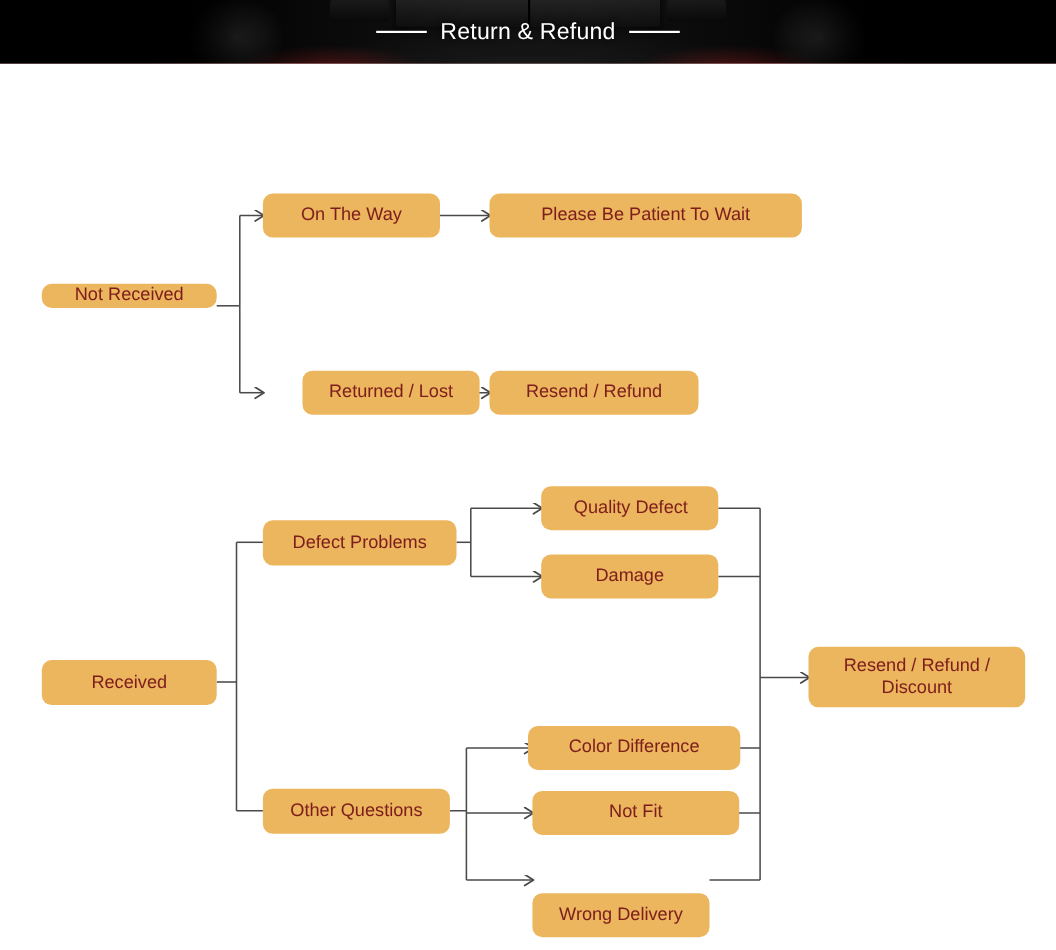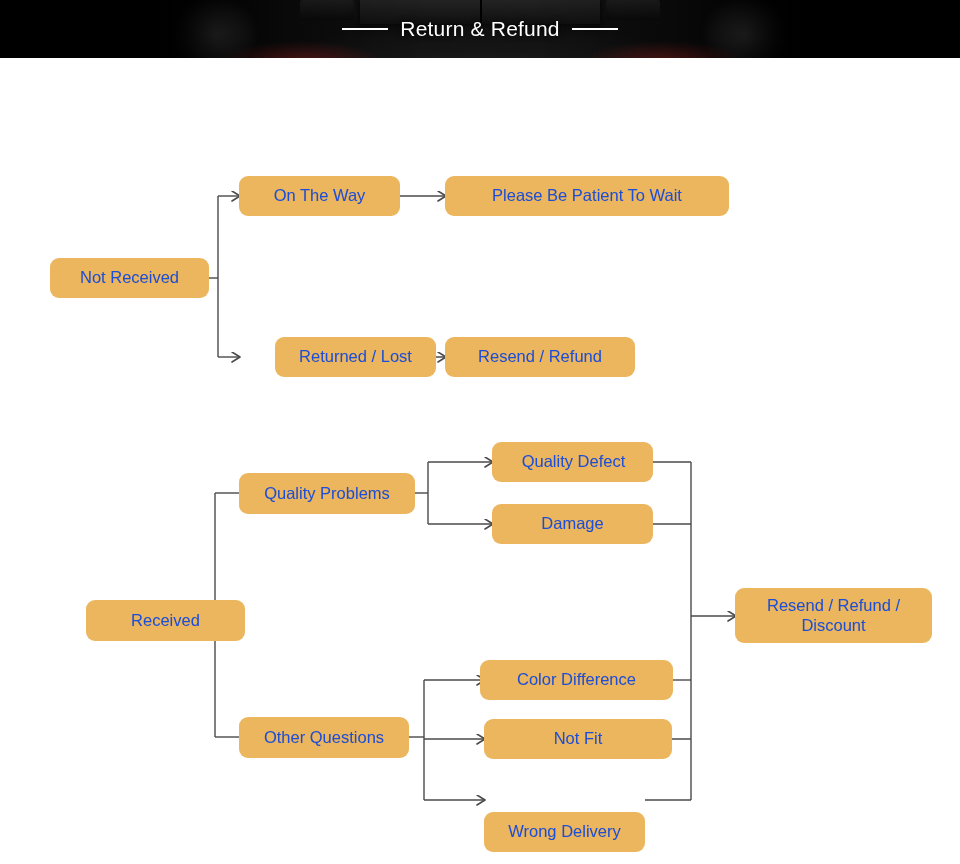--- a/index.html
+++ b/index.html
@@ -107,21 +107,21 @@
     left: 0; top: 0;
     width: 960px; height: 806px;
     pointer-events: none;
   }
 
   
   .node {
     position: absolute;
     box-sizing: border-box;
     background: #ecb65e;
-    color: #1d4ed8;
+    color: #7f1d1d;
     border-radius: 9px;
     display: flex;
     align-items: center;
     justify-content: center;
     text-align: center;
     font-size: 16.5px;
     font-weight: 400;
     line-height: 1.18;
     padding: 0 10px;
     white-space: pre-line;
@@ -182,33 +182,33 @@
       <path d="M653,404 L691,404"></path>
       <path d="M653,466 L691,466"></path>
       <path d="M660,622 L691,622"></path>
       <path d="M643,681 L691,681"></path>
       <path d="M645,742 L691,742"></path>
       <path d="M691,404 L691,742"></path>
       <path d="M691,558 L735,558" marker-end="url(#vArrow)"></path>
     </g>
   </svg>
 
-  <div class="node" style="left:50px;  top:200px; width:159px; height:40px;">Not Received</div>
+  <div class="node" style="left:38px;  top:200px; width:159px; height:22px;">Not Received</div>
 
   <div class="node" style="left:239px; top:118px; width:161px; height:40px;">On The Way</div>
 
   <div class="node" style="left:445px; top:118px; width:284px; height:40px;">Please Be Patient To Wait</div>
 
   <div class="node" style="left:239px; top:279px; width:161px; height:40px;margin-left:36px;">Returned / Lost</div>
 
   <div class="node" style="left:445px; top:279px; width:190px; height:40px;">Resend / Refund</div>
 
-  <div class="node" style="left:38px;  top:542px; width:159px; height:41px;margin-left:48px;">Received</div>
-
-  <div class="node" style="left:239px; top:415px; width:176px; height:41px;">Quality Problems</div>
+  <div class="node" style="left:38px;  top:542px; width:159px; height:41px;">Received</div>
+
+  <div class="node" style="left:239px; top:415px; width:176px; height:41px;">Defect Problems</div>
 
   <div class="node" style="left:239px; top:659px; width:170px; height:41px;">Other Questions</div>
 
   <div class="node" style="left:492px; top:384px; width:161px; height:40px;padding-left:12px;">Quality Defect</div>
 
   <div class="node" style="left:492px; top:446px; width:161px; height:40px;">Damage</div>
 
   <div class="node" style="left:480px; top:602px; width:193px; height:40px;">Color Difference</div>
 
   <div class="node" style="left:484px; top:661px; width:188px; height:40px;">Not Fit</div>

